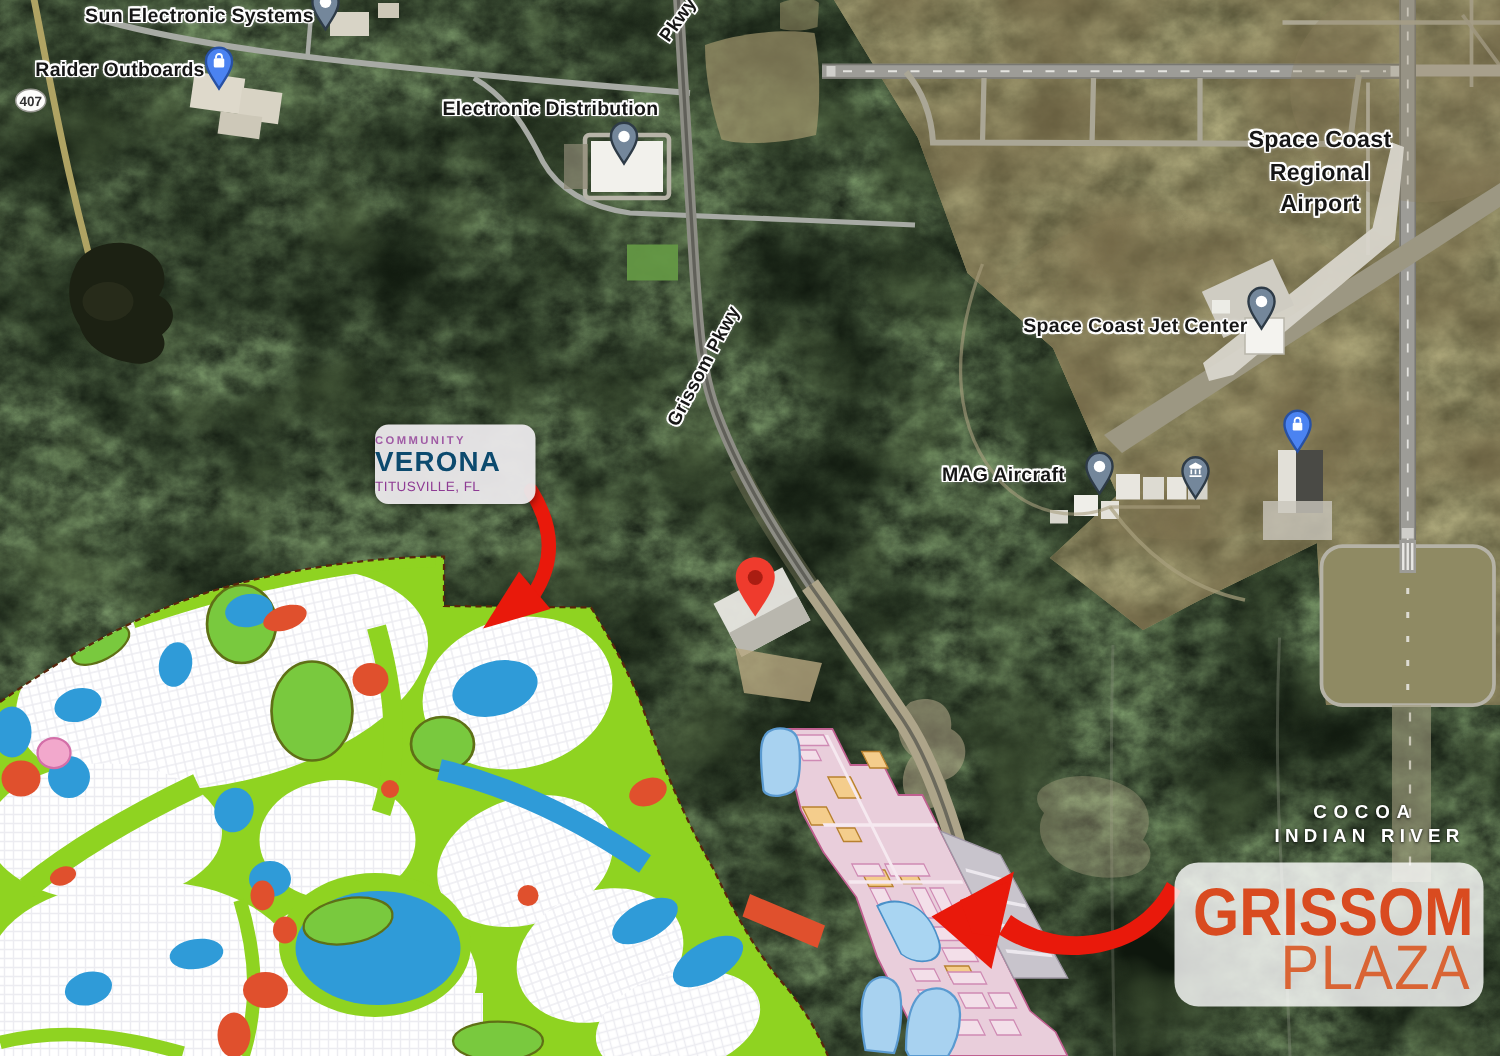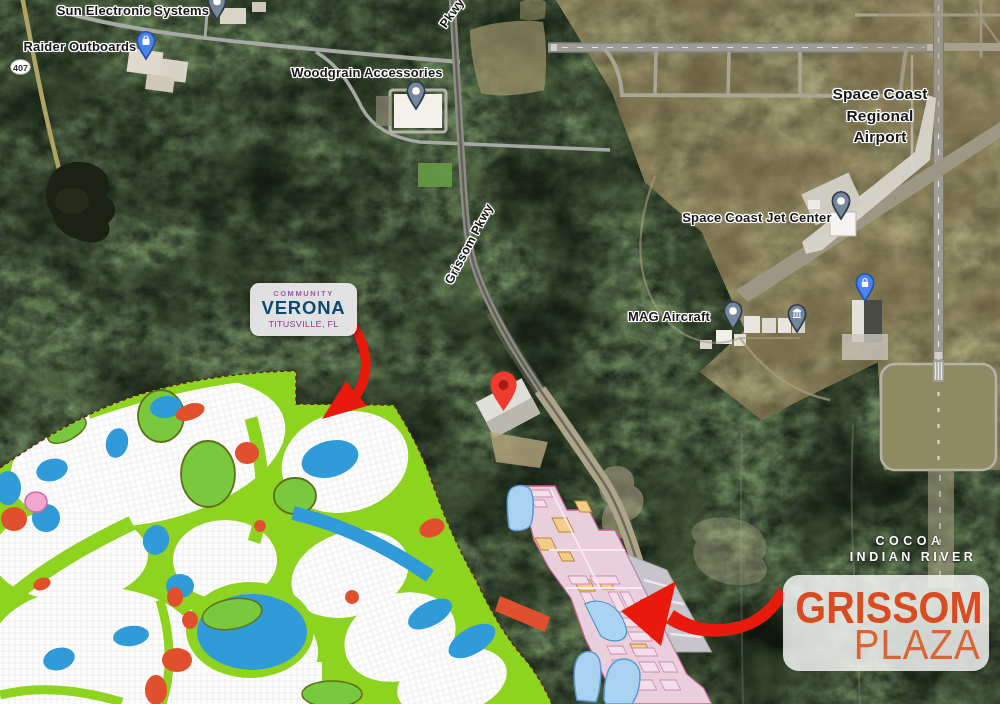--- a/index.html
+++ b/index.html
@@ -412,39 +412,39 @@
 <g transform="translate(787.5,304)">
 <path d="M9.5 28 C4 19.5 0.8 14.6 0.8 10 C0.8 4.6 4.7 0.8 9.5 0.8 C14.3 0.8 18.2 4.6 18.2 10 C18.2 14.6 15 19.5 9.5 28 Z" fill="#74879b" stroke="#2e3b47" stroke-width="1.6"></path>
 <path d="M5.5 7.2 L9.5 5 L13.5 7.2 Z M6 8 H13 M6.7 9 V12.2 M9.5 9 V12.2 M12.3 9 V12.2 M5.5 13.4 H13.5" stroke="#fff" stroke-width="1.1" fill="#fff"></path>
 </g>
 </svg>
 
 <div class="lbl" style="left:133px;top:10px">Sun Electronic Systems</div>
 
 <div class="lbl" style="left:80px;top:46px">Raider Outboards</div>
 
-<div class="lbl" style="left:367px;top:72px">Woodgrain Accessories</div>
+<div class="lbl" style="left:367px;top:72px">Electronic Distribution</div>
 
 <div class="lbl" style="left:880px;top:115px;font-size:15.5px;line-height:21.5px">Space Coast<br>Regional<br>Airport</div>
 
 <div class="lbl" style="left:757px;top:217px">Space Coast Jet Center</div>
 
 
 <div class="lbl" style="left:669px;top:316px">MAG Aircraft</div>
 
 
 <div class="lbl" style="left:452px;top:13px;transform:translate(-50%,-50%) rotate(-55deg);font-size:12.5px">Pkwy</div>
 
 <div class="lbl" style="left:469px;top:244px;transform:translate(-50%,-50%) rotate(-62deg);font-size:12.5px">Grissom Pkwy</div>
 
 <div class="wlbl" style="left:910px;top:541px;font-size:12.5px;letter-spacing:4.5px">COCOA</div>
 
 <div class="wlbl" style="left:913px;top:557px;font-size:12.5px;letter-spacing:3.5px">INDIAN RIVER</div>
 
-<div style="position:absolute;left:250px;top:283px;width:107px;height:53px;background:rgba(233,231,233,0.96);border-radius:9px;box-shadow:0 2px 6px rgba(0,0,0,0.45);text-align:center">
+<div style="position:absolute;left:250px;top:283px;width:107px;height:53px;background:rgba(233,231,233,0.96);border-radius:9px;box-shadow:0 2px 6px rgba(0,0,0,0.45);text-align:left">
 <div style="font-size:7.5px;font-weight:700;letter-spacing:1.6px;color:#a05ba5;margin-top:6px">COMMUNITY</div>
 <div style="font-size:18.5px;font-weight:800;letter-spacing:0.8px;color:#0c4a6e;line-height:19.5px">VERONA</div>
 <div style="font-size:9px;font-weight:400;letter-spacing:0.3px;color:#8e3b94;margin-top:1px">TITUSVILLE, FL</div>
 </div>
 
 <div style="position:absolute;left:783px;top:575px;width:206px;height:96px;background:rgba(255,255,255,0.8);border-radius:16px;text-align:right">
 <div style="font-size:45px;font-weight:800;letter-spacing:0px;color:#d94b20;margin-top:13px;line-height:40px;transform:scaleX(0.88);transform-origin:50% 50%">GRISSOM</div>
 <div style="font-size:42px;font-weight:400;letter-spacing:1px;color:#d96434;line-height:34px;padding-left:24px;transform:scaleX(0.92);transform-origin:50% 50%">PLAZA</div>
 </div>
 </div>

